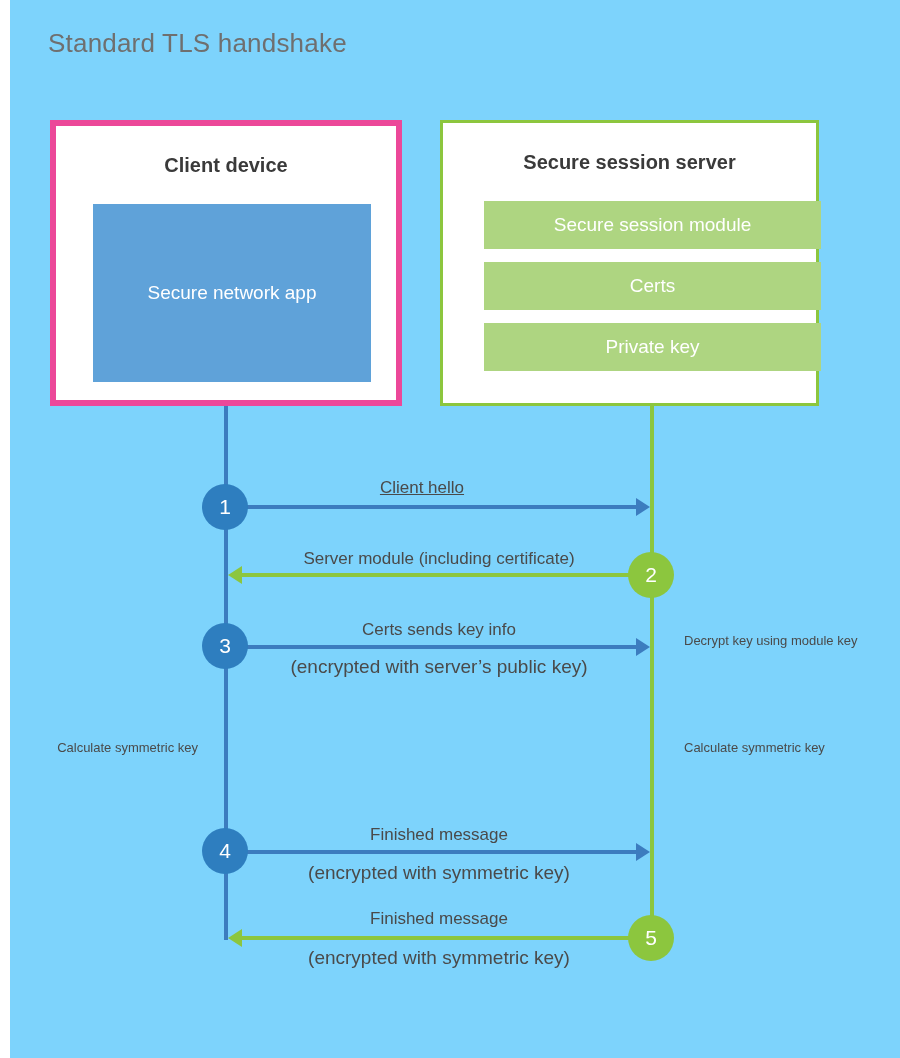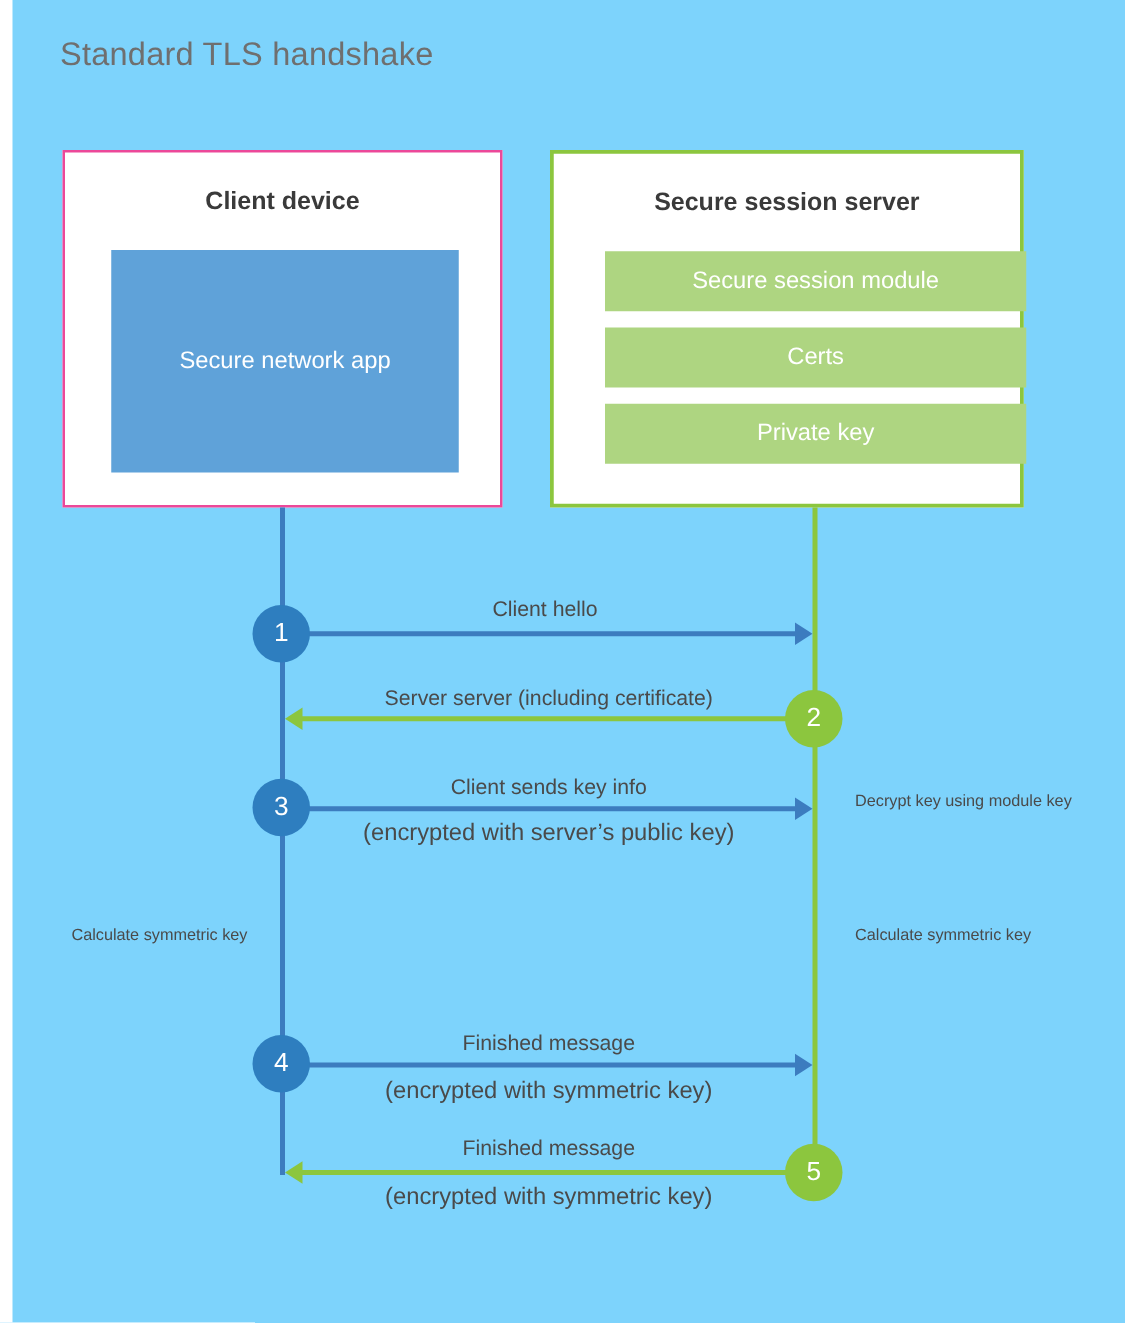--- a/index.html
+++ b/index.html
@@ -36,21 +36,21 @@
   .party-box {
     position: absolute;
     background: #ffffff;
     box-sizing: border-box;
   }
   .party-box.client {
     left: 40px;
     top: 120px;
     width: 352px;
     height: 286px;
-    border: 2px solid #ec4899;
+    border: 6px solid #ec4899;
   }
   .party-box.server {
     left: 430px;
     top: 120px;
     width: 379px;
     height: 286px;
     border: 3px solid #8CC63E;
   }
   .party-title {
     position: absolute;
@@ -204,37 +204,37 @@
     <div class="server-bars">
       <div class="server-bar">Secure session module</div>
       <div class="server-bar">Certs</div>
       <div class="server-bar">Private key</div>
     </div>
   </div>
 
   <div class="lifeline client-line"></div>
   <div class="lifeline server-line"></div>
 
-  <div class="arrow-label main" style="left:214px; top:478px; width:424px;">Client hello</div>
+  <div class="arrow-label main" style="left:200px; top:478px; width:424px;text-decoration:underline;">Client hello</div>
   <div class="arrow blue" style="left:217px; top:505px; width:410px;">
     <span class="head right"></span>
   </div>
   <div class="step-circle blue" style="left:192px; top:484px;">
     <span>1</span>
   </div>
 
-  <div class="arrow-label main" style="left:217px; top:549px; width:424px;">Server server (including certificate)</div>
+  <div class="arrow-label main" style="left:217px; top:549px; width:424px;">Server module (including certificate)</div>
   <div class="arrow green" style="left:231px; top:573px; width:410px;">
     <span class="head left"></span>
   </div>
   <div class="step-circle green" style="left:618px; top:552px;">
     <span>2</span>
   </div>
 
-  <div class="arrow-label main" style="left:217px; top:620px; width:424px;">Client sends key info</div>
+  <div class="arrow-label main" style="left:217px; top:620px; width:424px;">Certs sends key info</div>
   <div class="arrow blue" style="left:217px; top:645px; width:410px;">
     <span class="head right"></span>
   </div>
   <div class="arrow-label sub" style="left:217px; top:656px; width:424px;">(encrypted with server’s public key)</div>
   <div class="step-circle blue" style="left:192px; top:623px;">
     <span>3</span>
   </div>
   <div class="side-note right" style="left:674px; top:632px; width:180px;">Decrypt key using module key</div>
 
   <div class="side-note left" style="left:40px; top:739px; width:148px;">Calculate symmetric key</div>

